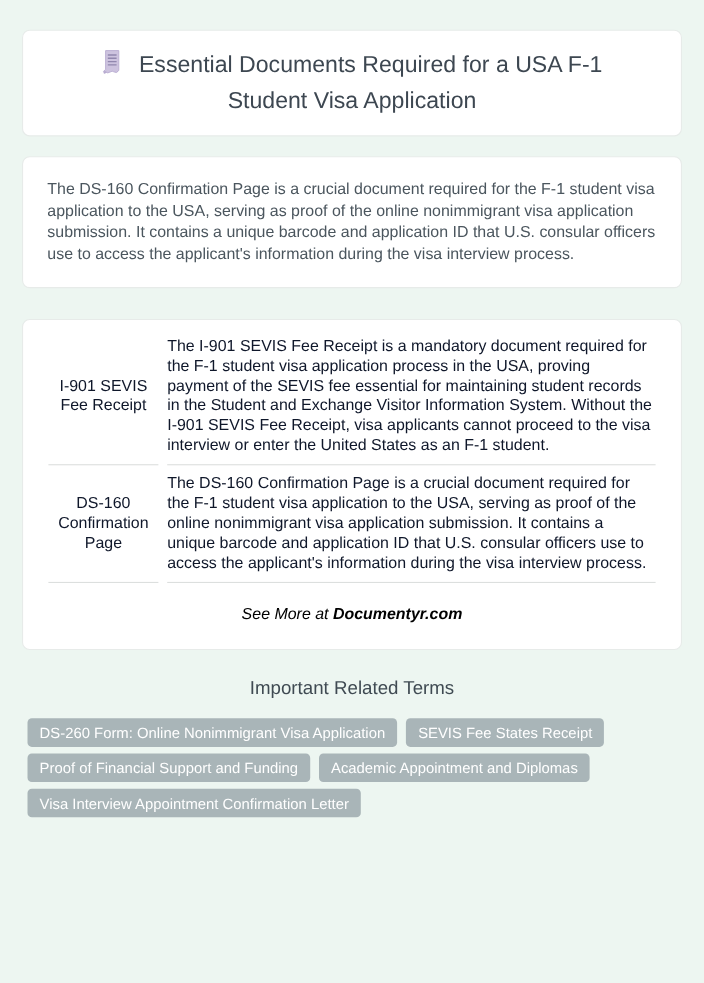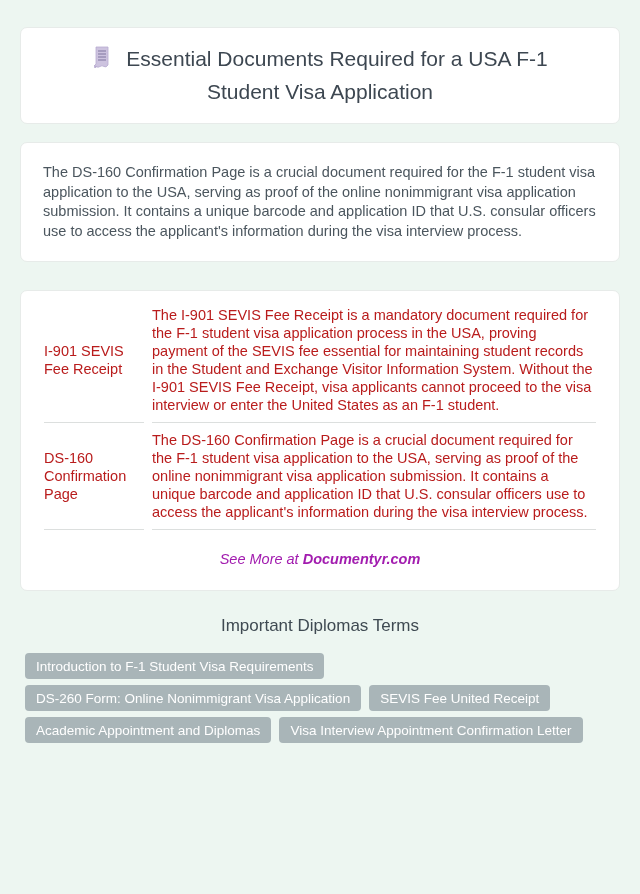--- a/index.html
+++ b/index.html
@@ -60,31 +60,31 @@
     border-collapse: separate;
     border-spacing: 8px 0;
     table-layout: fixed;
   }
   table.doc-table col.term-col { width: 100px; }
   table.doc-table td {
     border-bottom: 1px solid #dcdfde;
     padding: 8px 0;
     font-size: 14.5px;
     line-height: 18px;
-    color: #b91c1c;
+    color: #0f172a;
     vertical-align: middle;
   }
-  td.term-cell { line-height: 18px; }
+  td.term-cell { line-height: 18px; text-align: center; }
   td.def-cell { vertical-align: middle; }
 
   .see-more {
     text-align: center;
     font-style: italic;
     font-size: 14.5px;
-    color: #a21caf;
+    color: #000000;
     padding: 21px 0 23px;
   }
   .see-more .site { font-weight: 700; cursor: pointer; }
 
   
   .related-heading {
     margin-top: 25px;
     text-align: center;
     font-size: 17px;
     font-weight: 400;
@@ -148,23 +148,23 @@
             <td class="term-cell">DS-160 Confirmation Page</td>
             <td class="def-cell">The DS-160 Confirmation Page is a crucial document required for the F-1 student visa application to the USA, serving as proof of the online nonimmigrant visa application submission. It contains a unique barcode and application ID that U.S. consular officers use to access the applicant's information during the visa interview process.</td>
           </tr>
       </tbody>
     </table>
     <div class="see-more">
       <span>See More at </span><span class="site">Documentyr.com</span>
     </div>
   </div>
 
-  <h2 class="related-heading">Important Diplomas Terms</h2>
+  <h2 class="related-heading">Important Related Terms</h2>
 
   <div class="tags">
-    <span class="tag">Introduction to F-1 Student Visa Requirements</span>
       <span class="tag">DS-260 Form: Online Nonimmigrant Visa Application</span>
-      <span class="tag">SEVIS Fee United Receipt</span>
+      <span class="tag">SEVIS Fee States Receipt</span>
+      <span class="tag">Proof of Financial Support and Funding</span>
       <span class="tag">Academic Appointment and Diplomas</span>
       <span class="tag">Visa Interview Appointment Confirmation Letter</span>
   </div>
 
 </div>
 
 </body></html>

